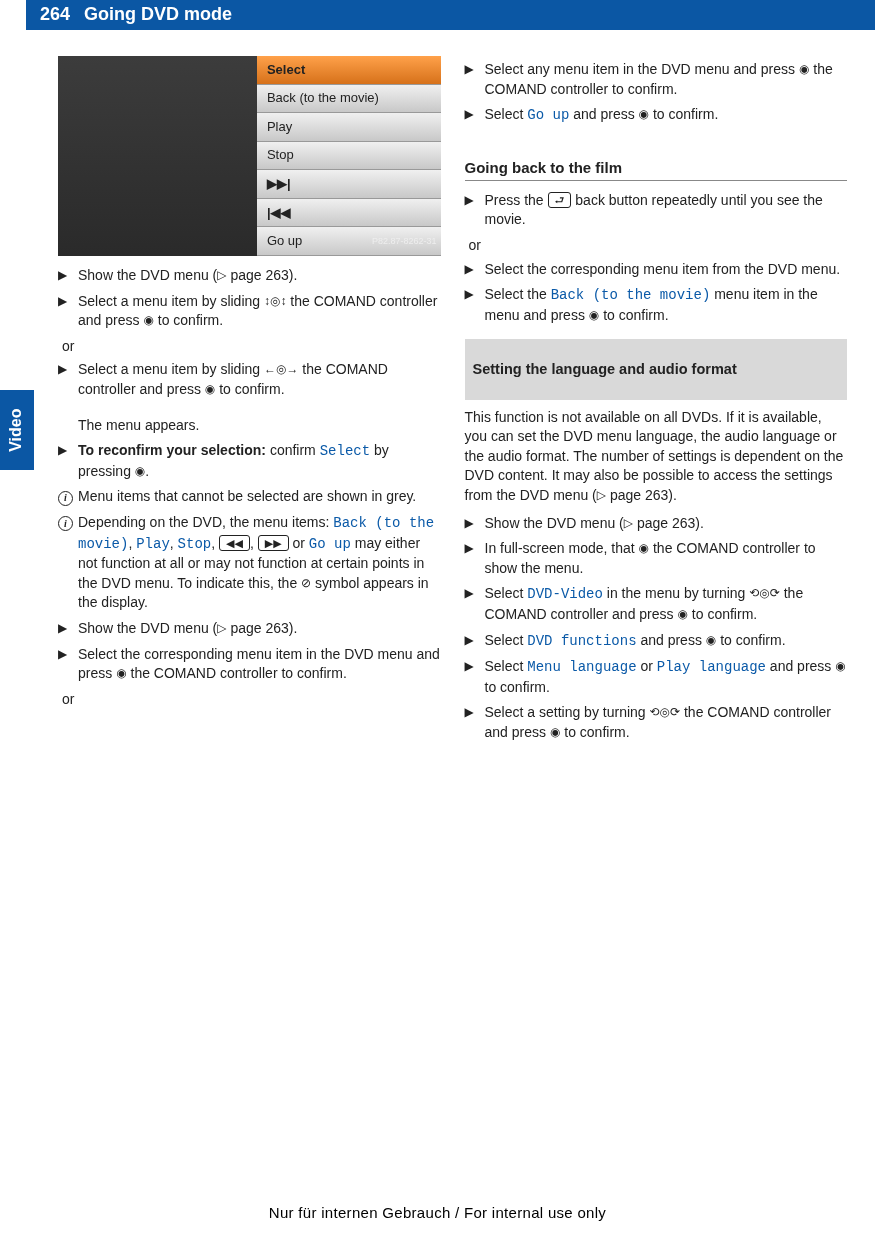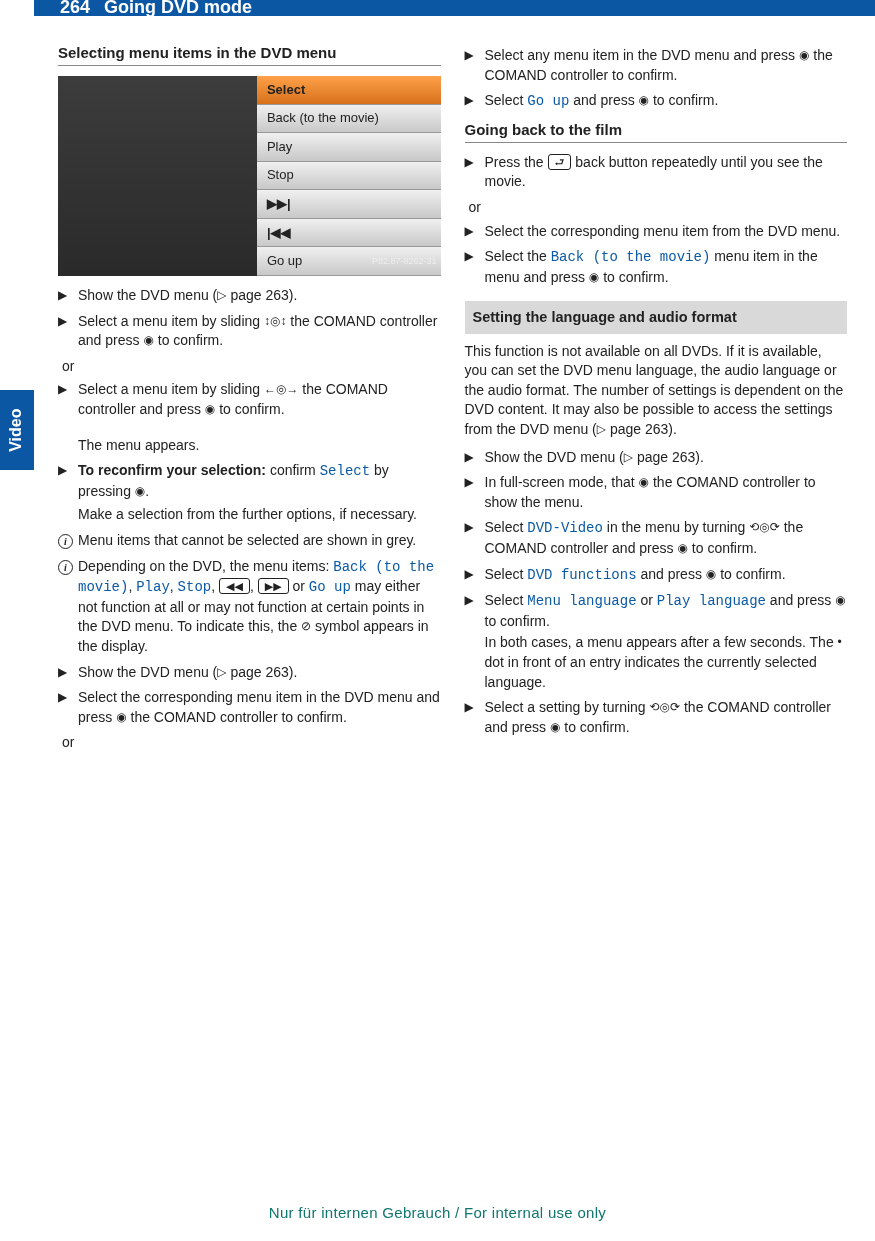--- a/index.html
+++ b/index.html
@@ -11,23 +11,23 @@
     width: 875px;
     height: 1241px;
     position: relative;
     background: #fff;
   }
   .header-bar {
     background: #0b57a4;
     color: #fff;
     display: flex;
     align-items: center;
-    height: 16px;
-    margin-left: 34px;
-    padding-left: 16px;
+    height: 30px;
+    margin-left: 26px;
+    padding-left: 4px;
   }
   .page-num-box {
     background: #0b57a4;
     font-weight: bold;
     font-size: 18px;
     padding: 0 8px 0 10px;
     height: 100%;
     display: flex;
     align-items: center;
     width: 48px;
@@ -153,51 +153,50 @@
     line-height: 14px;
     vertical-align: 1px;
   }
   .glyph {
     font-size: 12px;
     vertical-align: 1px;
   }
   .section-head {
     background: #d9d9d9;
     font-weight: bold;
-    padding: 6px 8px;
+    padding: 20px 8px;
     margin: 14px 0 8px 0;
     font-size: 14.5px;
   }
   .para { margin: 4px 0 8px 0; }
   .footer {
     position: absolute;
     bottom: 18px;
     width: 100%;
     text-align: center;
-    color: #0f766e;
+    color: #000000;
     font-size: 15px;
     letter-spacing: 0.3px;
   }
 </style>
 </head>
 <body>
 
 <div class="header-bar">
   <div class="page-num-box">264</div>
   <div class="header-title">Going DVD mode</div>
 </div>
 
 <div class="side-tab">
   <span>Video</span>
 </div>
 
 <div class="content">
 
   <div class="col">
-    <h2>Selecting menu items in the DVD menu</h2>
 
     <div class="screenshot">
       <div class="left-dark"></div>
       <div class="menu">
         <div class="item sel">Select</div>
         <div class="item">Back (to the movie)</div>
         <div class="item">Play</div>
         <div class="item">Stop</div>
         <div class="item icon">▶▶|</div>
         <div class="item icon">|◀◀</div>
@@ -223,21 +222,20 @@
       <div class="txt">
         <span>Select a menu item by sliding </span><span class="glyph">←◎→</span><span> the COMAND controller and press </span><span class="glyph">◉</span><span> to confirm.</span>
         <div style="margin-top:16px;">The menu appears.</div>
       </div>
     </div>
 
     <div class="step">
       <div class="mark"><span class="glyph">▶</span></div>
       <div class="txt">
         <b>To reconfirm your selection:</b><span> confirm </span><span class="ui">Select</span><span> by pressing </span><span class="glyph">◉</span><span>.</span>
-        <div style="margin-top:4px;">Make a selection from the further options, if necessary.</div>
       </div>
     </div>
 
     <div class="note">
       <div class="ic"><span class="circ">i</span></div>
       <div class="txt">Menu items that cannot be selected are shown in grey.</div>
     </div>
 
     <div class="note">
       <div class="ic"><span class="circ">i</span></div>
@@ -265,21 +263,21 @@
     <div class="step">
       <div class="mark"><span class="glyph">▶</span></div>
       <div class="txt"><span>Select any menu item in the DVD menu and press </span><span class="glyph">◉</span><span> the COMAND controller to confirm.</span></div>
     </div>
 
     <div class="step">
       <div class="mark"><span class="glyph">▶</span></div>
       <div class="txt"><span>Select </span><span class="ui">Go up</span><span> and press </span><span class="glyph">◉</span><span> to confirm.</span></div>
     </div>
 
-    <h2 style="margin-top:7px;">Going back to the film</h2>
+    <h2 style="margin-top:31px;">Going back to the film</h2>
 
     <div class="step">
       <div class="mark"><span class="glyph">▶</span></div>
       <div class="txt"><span>Press the </span><span class="keybox">⮐</span><span> back button repeatedly until you see the movie.</span></div>
     </div>
 
     <div class="or">or</div>
 
     <div class="step">
       <div class="mark"><span class="glyph">▶</span></div>
@@ -314,21 +312,20 @@
 
     <div class="step">
       <div class="mark"><span class="glyph">▶</span></div>
       <div class="txt"><span>Select </span><span class="ui">DVD functions</span><span> and press </span><span class="glyph">◉</span><span> to confirm.</span></div>
     </div>
 
     <div class="step">
       <div class="mark"><span class="glyph">▶</span></div>
       <div class="txt">
         <span>Select </span><span class="ui">Menu language</span><span> or </span><span class="ui">Play language</span><span> and press </span><span class="glyph">◉</span><span> to confirm.</span>
-        <div style="margin-top:2px;"><span>In both cases, a menu appears after a few seconds. The </span><span class="glyph">•</span><span> dot in front of an entry indicates the currently selected language.</span></div>
       </div>
     </div>
 
     <div class="step">
       <div class="mark"><span class="glyph">▶</span></div>
       <div class="txt"><span>Select a setting by turning </span><span class="glyph">⟲◎⟳</span><span> the COMAND controller and press </span><span class="glyph">◉</span><span> to confirm.</span></div>
     </div>
 
   </div>
 </div>

